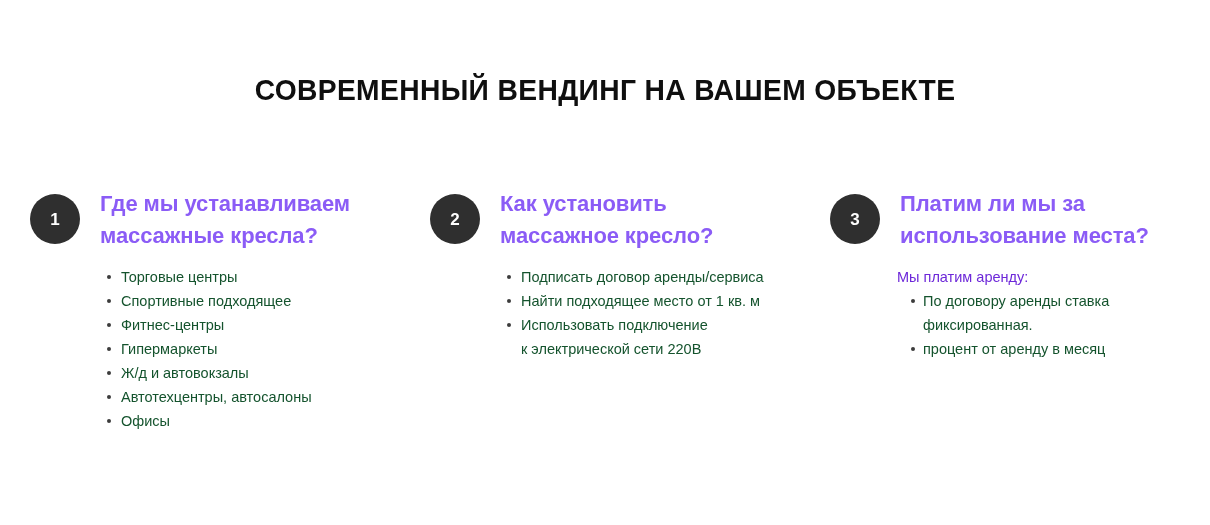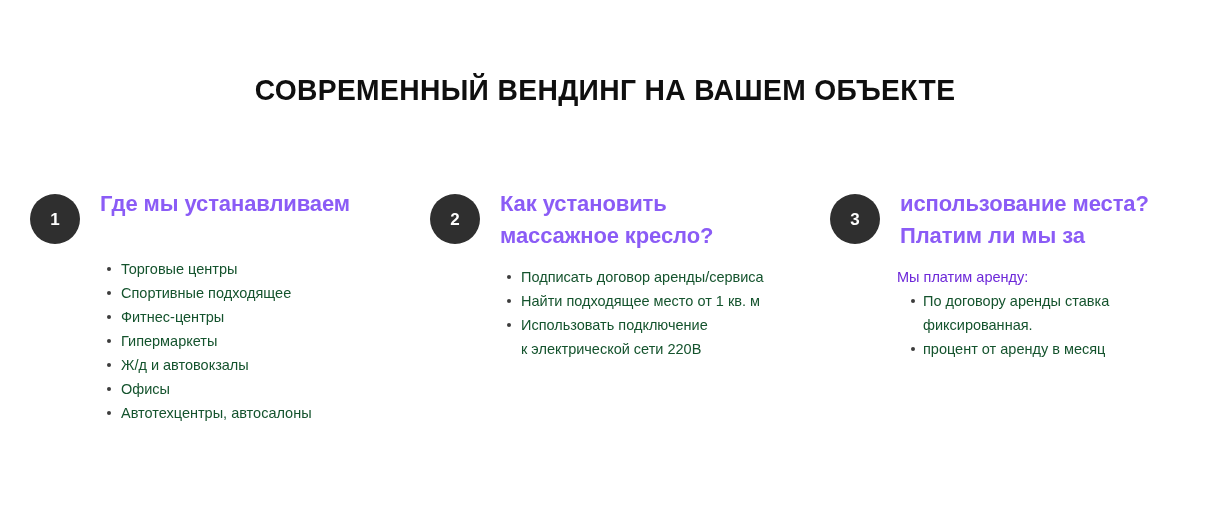--- a/index.html
+++ b/index.html
@@ -140,44 +140,45 @@
 
   <h1 class="page-title">СОВРЕМЕННЫЙ ВЕНДИНГ НА ВАШЕМ ОБЪЕКТЕ</h1>
 
   <div class="columns">
 
     <div class="col col-0">
       <div class="col-head">
         <div class="badge">1</div>
         <div class="col-title">
           <span class="wrap-line">Где мы устанавливаем</span>
+          <span class="wrap-line">массажные кресла?</span>
         </div>
       </div>
       <div class="col-body">
         <ul class="bullets">
           <li>
             <span class="wrap-line">Торговые центры</span>
           </li>
           <li>
             <span class="wrap-line">Спортивные подходящее</span>
           </li>
           <li>
             <span class="wrap-line">Фитнес-центры</span>
           </li>
           <li>
             <span class="wrap-line">Гипермаркеты</span>
           </li>
           <li>
             <span class="wrap-line">Ж/д и автовокзалы</span>
           </li>
           <li>
+            <span class="wrap-line">Автотехцентры, автосалоны</span>
+          </li>
+          <li>
             <span class="wrap-line">Офисы</span>
-          </li>
-          <li>
-            <span class="wrap-line">Автотехцентры, автосалоны</span>
           </li>
         </ul>
       </div>
     </div>
 
     <div class="col col-1">
       <div class="col-head">
         <div class="badge">2</div>
         <div class="col-title">
           <span class="wrap-line">Как установить</span>
@@ -197,22 +198,22 @@
             <span class="wrap-line">к электрической сети 220В</span>
           </li>
         </ul>
       </div>
     </div>
 
     <div class="col col-2">
       <div class="col-head">
         <div class="badge">3</div>
         <div class="col-title">
+          <span class="wrap-line">Платим ли мы за</span>
           <span class="wrap-line">использование места?</span>
-          <span class="wrap-line">Платим ли мы за</span>
         </div>
       </div>
       <div class="col-body">
         <p class="intro-line">Мы платим аренду:</p>
         <ul class="bullets">
           <li>
             <span class="wrap-line">По договору аренды ставка</span>
             <span class="wrap-line">фиксированная.</span>
           </li>
           <li>

